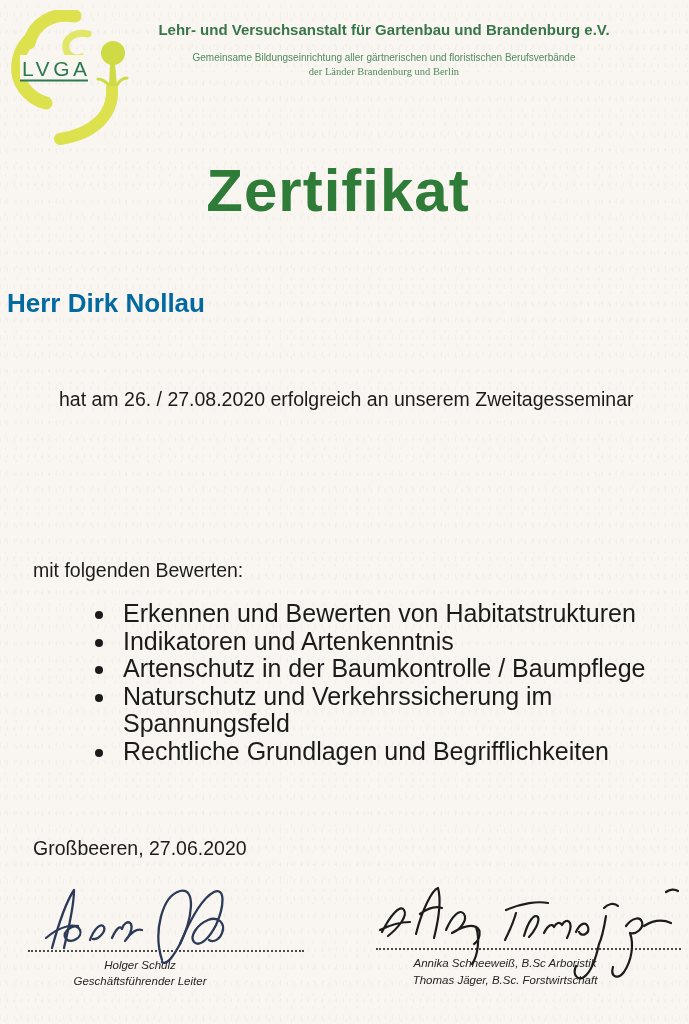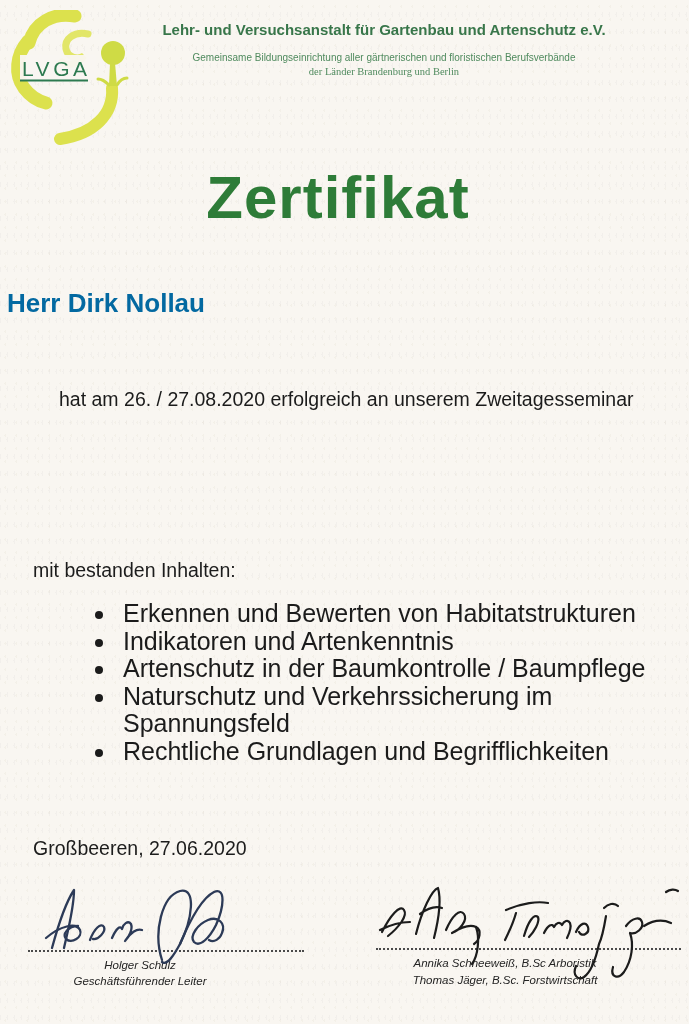--- a/index.html
+++ b/index.html
@@ -28,21 +28,21 @@
     position:absolute; left:145px; top:20px; width:478px;
     text-align:center;
   }
   .org-name  { font-size:15px; font-weight:bold; color:#38764a; line-height:19px; }
   .org-sub   { font-size:10px; color:#4f8a5e; line-height:13.5px; margin-top:12px; }
   .org-sub2  { font-size:10.5px; color:#4f8a5e; line-height:13.5px;font-family:Liberation Serif, serif; }
 
   .cert-title {
     position:absolute; left:0; right:13px; top:156px;
     text-align:center;
-    font-size:60px; font-weight:bold; color:#2e7c38; letter-spacing:1px;margin-top:7px;
+    font-size:60px; font-weight:bold; color:#2e7c38; letter-spacing:1px;
   }
 
   .recipient {
     position:absolute; left:7px; right:0; top:288px;
     text-align:left; font-size:26px; font-weight:bold; color:#0369a1;
   }
 
   .intro { position:absolute; left:59px; top:388px; font-size:19.5px; color:#1b1b1b; }
 
   .seminar { position:absolute; left:8px; right:0; top:443px; text-align:center; color:#111; }
@@ -92,33 +92,33 @@
     <g>
       <circle cx="105" cy="43" r="12" fill="#cfdb45"></circle>
       <path d="M102,53 L101,76 L109,76 L107,53 Z" fill="#cfdb45"></path>
       <path d="M101,75 C97,71 93,69 90,69 M109,75 C112,70 116,68 119,68" stroke="#cfdb45" stroke-width="3" fill="none" stroke-linecap="round"></path>
     </g>
     <text x="14" y="66" font-family="Liberation Sans, sans-serif" font-size="21" letter-spacing="3.5" fill="#2d7a50">LVGA</text>
     <line x1="12" y1="70.5" x2="80" y2="70.5" stroke="#2d7a50" stroke-width="2"></line>
   </svg>
 
   <div class="org-block">
-    <div class="org-name">Lehr- und Versuchsanstalt für Gartenbau und Artenschutz e.V.</div>
+    <div class="org-name">Lehr- und Versuchsanstalt für Gartenbau und Brandenburg e.V.</div>
     <div class="org-sub">Gemeinsame Bildungseinrichtung aller gärtnerischen und floristischen Berufsverbände</div>
     <div class="org-sub2">der Länder Brandenburg und Berlin</div>
   </div>
 
   <div class="cert-title">Zertifikat</div>
 
   <div class="recipient">Herr Dirk Nollau</div>
 
   <div class="intro">hat am 26. / 27.08.2020 erfolgreich an unserem Zweitagesseminar</div>
 
 
-  <div class="contents-label">mit bestanden Inhalten:</div>
+  <div class="contents-label">mit folgenden Bewerten:</div>
   <ul class="contents-list">
     <li>Erkennen und Bewerten von Habitatstrukturen</li>
     <li>Indikatoren und Artenkenntnis</li>
     <li>Artenschutz in der Baumkontrolle / Baumpflege</li>
     <li>Naturschutz und Verkehrssicherung im Spannungsfeld</li>
     <li>Rechtliche Grundlagen und Begrifflichkeiten</li>
   </ul>
 
   <div class="place-date">Großbeeren, 27.06.2020</div>
 

